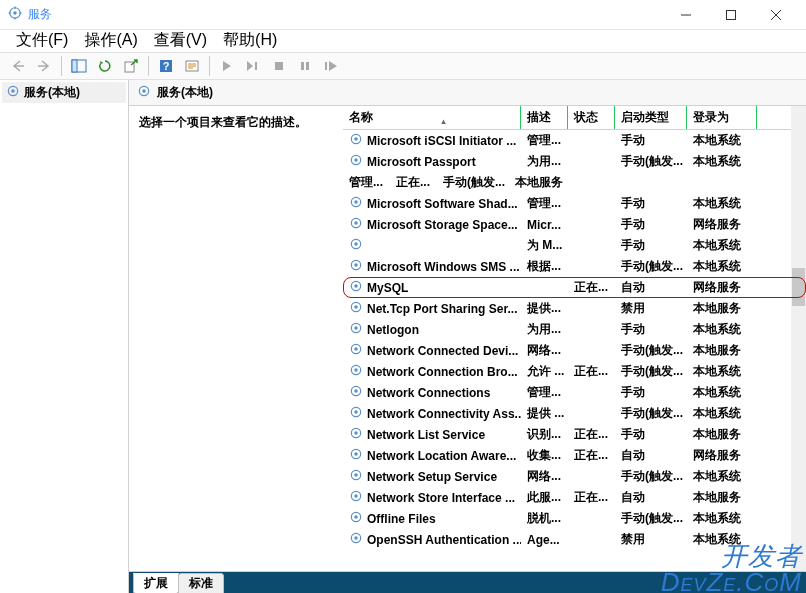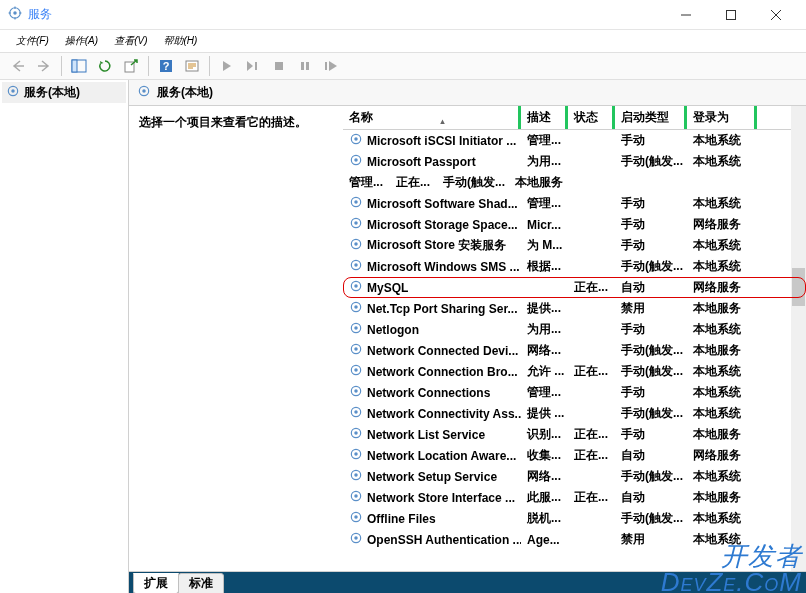--- a/index.html
+++ b/index.html
@@ -4,42 +4,42 @@
 <style>
 * { box-sizing: border-box; margin: 0; padding: 0; font-family: "Microsoft YaHei", "Segoe UI", sans-serif; }
 body { width: 806px; height: 593px; background: #fff; overflow: hidden; position: relative; }
 
 .titlebar { height: 30px; display: flex; align-items: center; padding: 0 8px; border-bottom: 1px solid #e5e5e5; }
 .titlebar .gear { margin-right: 6px; }
 .titlebar .title { font-size: 12px; color: #3b82f6; flex: 1; }
 .titlebar .win-controls { display: flex; gap: 0; }
 .titlebar .win-btn { width: 45px; height: 28px; display: flex; align-items: center; justify-content: center; color: #555; }
 
-.menubar { height: 22px; display: flex; align-items: center; padding: 0 8px; border-bottom: 1px solid transparent; font-size: 10px; font-style: italic; }
+.menubar { height: 22px; display: flex; align-items: center; padding: 0 8px; border-bottom: 1px solid transparent; font-size: 16px; }
 .menubar .menu-item { padding: 2px 8px; color: #000; }
 
 .toolbar { height: 28px; display: flex; align-items: center; padding: 2px 6px; border-top: 1px solid #e0e0e0; border-bottom: 1px solid #e0e0e0; gap: 2px; background: #fafafa; }
 .toolbar .tb-btn { width: 24px; height: 22px; display: flex; align-items: center; justify-content: center; border: 1px solid transparent; }
 .toolbar .tb-sep { width: 1px; height: 20px; background: #ccc; margin: 0 3px; }
 .toolbar .tb-btn.disabled { opacity: 0.4; }
 
 .body-area { display: flex; height: calc(593px - 30px - 22px - 28px); position: relative; font-weight: bold; }
 .tree-pane { width: 129px; border-right: 1px solid #d0d0d0; background: #fff; padding: 2px; }
 .tree-item { display: flex; align-items: center; padding: 2px 4px; font-size: 12px; gap: 4px; }
 .tree-item.selected { background: #f0f0f0; }
 
 .right-pane { flex: 1; display: flex; flex-direction: column; position: relative; }
 .pane-title { height: 26px; background: #f7f7f7; border-bottom: 1px solid #d0d0d0; display: flex; align-items: center; padding: 0 8px; font-size: 12px; gap: 6px;}
 .content-area { flex: 1; display: flex; position: relative; overflow: hidden; }
 
 .desc-col { width: 214px; padding: 8px 10px; font-size: 12px; color: #000; }
 
 .list-col { flex: 1; position: relative; overflow: hidden; }
 .list-header { display: flex; border-bottom: 1px solid #d0d0d0; height: 24px; position: sticky; top: 0; background: #fff; }
-.list-header .col { font-size: 12px; padding: 3px 6px; border-right: 3px solid #22c55e; display: flex; align-items: flex-end; white-space: nowrap; overflow: hidden; }
+.list-header .col { font-size: 12px; padding: 3px 6px; border-right: 1px solid #22c55e; display: flex; align-items: flex-end; white-space: nowrap; overflow: hidden; }
 .sort-ind { margin: 0 auto; color: #666; font-size: 8px; }
 
 .list-rows { overflow-y: auto; height: calc(100% - 24px); }
 .list-row { display: flex; height: 21px; align-items: center; font-size: 12px; }
 .list-row.highlighted { outline: 1.5px solid #d00; outline-offset: -1px; position: relative; z-index: 1; border-radius: 8px; }
 .list-row .cell { padding: 0 6px; white-space: nowrap; overflow: hidden; text-overflow: ellipsis; display: flex; align-items: center; gap: 4px; }
 
 .col-name { width: 178px; }
 .col-desc { width: 47px; }
 .col-status { width: 47px; }
@@ -281,21 +281,20 @@
               <div class="cell col-status"></div>
               <div class="cell col-startup">手动</div>
               <div class="cell col-logon">网络服务</div>
             </div>
             <div class="list-row">
               <div class="cell col-name">
                 <span><svg width="14" height="14" viewBox="0 0 24 24">
                     <circle cx="12" cy="12" r="8" fill="none" stroke="#5a8fc8" stroke-width="2"></circle>
                     <circle cx="12" cy="12" r="3" fill="#5a8fc8"></circle>
                   </svg></span>
-                <span>Microsoft Store 安装服务</span>
               </div>
               <div class="cell col-desc">为 M...</div>
               <div class="cell col-status"></div>
               <div class="cell col-startup">手动</div>
               <div class="cell col-logon">本地系统</div>
             </div>
             <div class="list-row">
               <div class="cell col-name">
                 <span><svg width="14" height="14" viewBox="0 0 24 24">
                     <circle cx="12" cy="12" r="8" fill="none" stroke="#5a8fc8" stroke-width="2"></circle>

